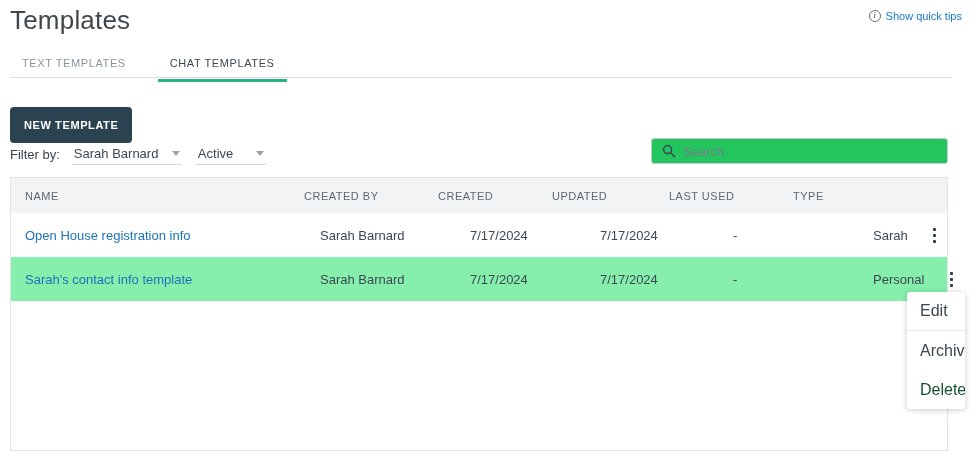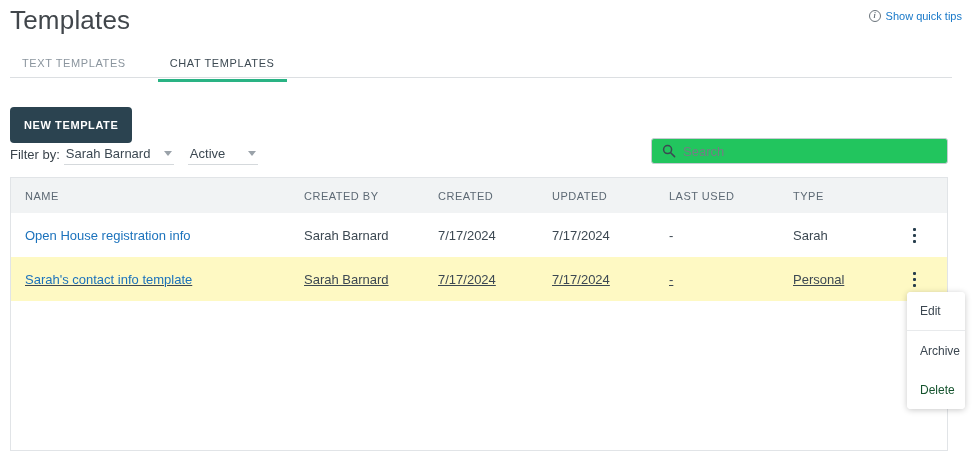--- a/index.html
+++ b/index.html
@@ -41,21 +41,21 @@
   .new-template-btn {
     position: absolute; top: 107px; left: 10px; height: 36px;
     background: #2b4350; color: #fff; border: none; border-radius: 4px;
     font-size: 11px; font-weight: bold; letter-spacing: 0.6px;
     padding: 0 14px; cursor: pointer; font-family: "Liberation Sans", sans-serif;
   }
   .filter-row {
     position: absolute; top: 146px; left: 10px;
     display: flex; align-items: flex-end; font-size: 13px; color: #3a434b;
   }
-  .filter-label { margin-right: 4px; padding-bottom: 3px; }
+  .filter-label { margin-right: 12px; padding-bottom: 3px; }
   .filter-select {
     display: flex; align-items: center; justify-content: space-between;
     border-bottom: 1px solid #d5d9dc; padding: 0 2px 3px 2px;
     color: #3c4852; cursor: pointer;
   }
   .filter-select.owner { width: 110px; margin-right: 14px; }
   .filter-select.status { width: 70px; }
   .caret-down {
     width: 0; height: 0; border-left: 4px solid transparent;
     border-right: 4px solid transparent; border-top: 5px solid #9aa2a9;
@@ -79,41 +79,41 @@
   }
   .tr {
     display: grid;
     grid-template-columns: 279px 134px 114px 117px 124px 1fr 44px;
     align-items: center; padding-left: 14px;
   }
   .thead {
     height: 35px; background: #f1f3f4;
     font-size: 11px; color: #5d6974; letter-spacing: 0.5px;
   }
-  .row { height: 44px; font-size: 13px; color: #3c4852; }
-  .row.alt { background: #fef9c3; text-decoration: underline; }
+  .row { height: 44px; font-size: 13px; color: #3c4852; gap: 16px; }
+  .row.alt { background: #86efac; }
   .cell-name { color: #1b72bc; cursor: pointer; }
   .kebab-btn {
     width: 22px; height: 26px; display: flex; flex-direction: column;
     align-items: center; justify-content: center; gap: 3px;
     cursor: pointer; background: transparent; border: none;
   }
   .kebab-btn span {
     width: 3px; height: 3px; background: #273e4d; border-radius: 1px; display: block;
   }
 
   
   .context-menu {
     position: absolute; top: 292px; left: 907px; width: 58px;
     background: #fff; border-radius: 4px;
     box-shadow: 0 1px 6px rgba(0,0,0,0.22); z-index: 10; overflow: hidden;
   }
   .menu-item {
     height: 39px; display: flex; align-items: center; padding-left: 13px;
-    font-size: 12px; color: #3b4650; cursor: pointer; background: #fff;
+    font-size: 16px; color: #3b4650; cursor: pointer; background: #fff;
   }
   .menu-item.first { border-bottom: 1px solid #e8eaec; }
   .menu-item.danger { color: #14532d; }
 </style>
 </head>
 <body>
 
 <div class="screen">
 
   <h1 class="page-title">Templates</h1>

